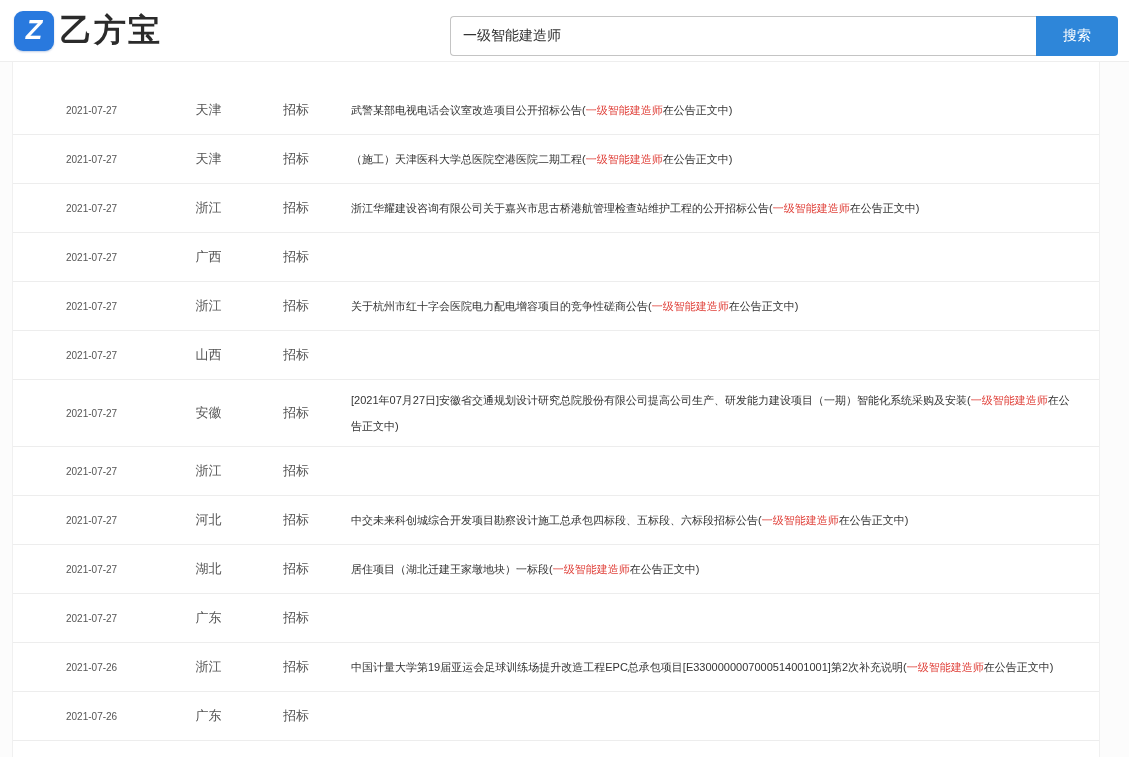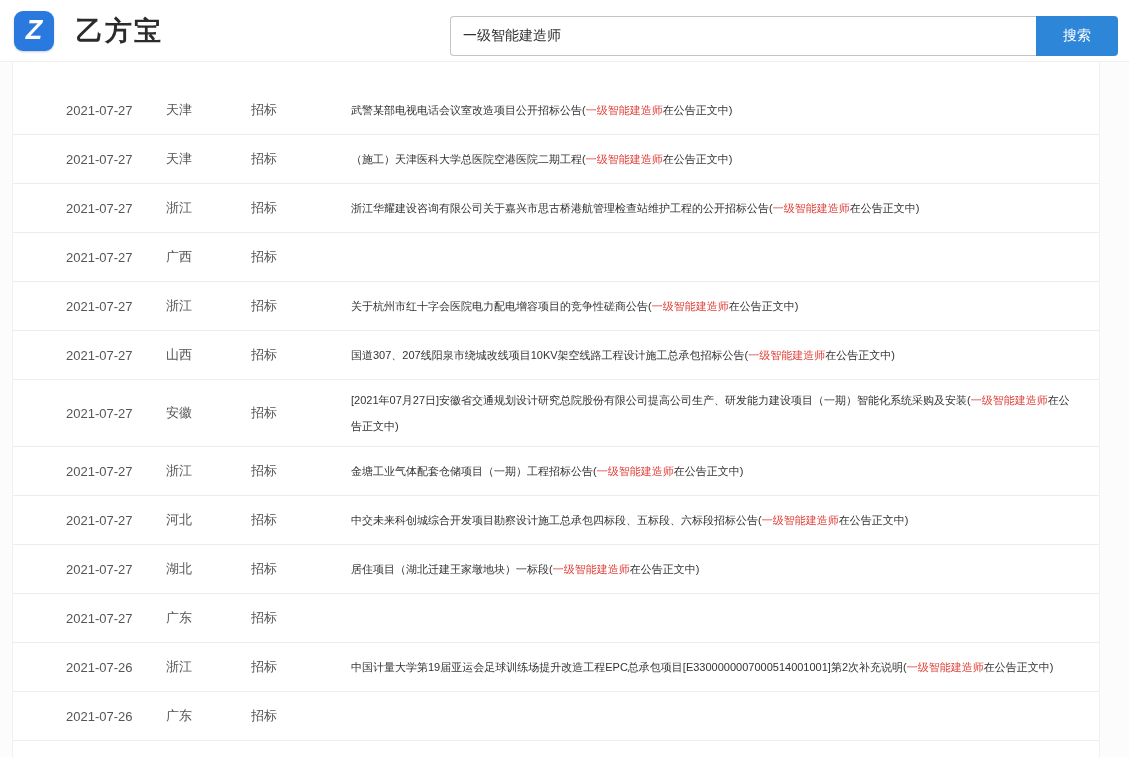--- a/index.html
+++ b/index.html
@@ -6,35 +6,35 @@
   html,body { width:1129px; height:757px; overflow:hidden; background:#fcfcfc;
               font-family:"Liberation Sans","DejaVu Sans",sans-serif; }
   
   .header { position:relative; width:1129px; height:62px; background:#ffffff;
             border-bottom:1px solid #eeeeee; display:flex; align-items:center; }
   .logo-link { display:flex; align-items:center; margin-left:14px; cursor:pointer; text-decoration:none; }
   .logo-icon { width:40px; height:40px; background:#2979de; border-radius:9px;
                display:flex; align-items:center; justify-content:center;
                color:#ffffff; font-weight:bold; font-style:italic; font-size:27px;
                box-shadow:0 1px 2px rgba(0,60,150,.25); }
-  .brand-name { margin-left:22px; font-size:27px; font-weight:bold; color:#2b2b2b; letter-spacing:2px; }
+  .brand-name { margin-left:6px; font-size:32px; font-weight:bold; color:#2b2b2b; letter-spacing:2px; }
   .search-group { position:absolute; left:450px; top:16px; display:flex; height:40px; }
   .search-input { width:586px; height:40px; border:1px solid #c4c4c4; border-right:none;
                   border-radius:4px 0 0 4px; padding:0 12px; font-size:14px; color:#333;
                   outline:none; background:#fff; font-family:inherit; }
   .search-button { width:82px; height:40px; border:none; background:#2E86D9; color:#ffffff;
                    font-size:14px; border-radius:0 4px 4px 0; cursor:pointer; font-family:Liberation Sans, sans-serif; }
   
   .card { width:1088px; margin-left:12px; background:#ffffff; min-height:695px;
           border-left:1px solid #f0f0f0; border-right:1px solid #f0f0f0; padding-top:24px; }
   .row { display:grid; grid-template-columns:100px 85px 90px 1fr;
          align-items:center; min-height:49px; padding:7px 28px 7px 53px;
          border-bottom:1px solid #ededed; }
-  .cell-date { font-size:13px; color:#555; }
-  .cell-region, .cell-type { font-size:13px; color:#555; }
+  .cell-date { font-size:10px; color:#555; }
+  .cell-region, .cell-type { font-size:13px; color:#555; text-align:center; }
   .cell-title { font-size:11px; color:#333; line-height:26px; padding-left:10px; cursor:pointer; }
   .kw { color:#e0423b; }
 </style>
 </head>
 <body>
 
 <div class="header">
   <a class="logo-link">
     <span class="logo-icon">Z</span>
     <span class="brand-name">乙方宝</span>
@@ -78,35 +78,33 @@
     <div class="cell-date">2021-07-27</div>
     <div class="cell-region">浙江</div>
     <div class="cell-type">招标</div>
     <div class="cell-title"><span>关于杭州市红十字会医院电力配电增容项目的竞争性磋商公告(</span><span class="kw">一级智能建造师</span><span>在公告正文中)</span></div>
   </div>
 
   <div class="row">
     <div class="cell-date">2021-07-27</div>
     <div class="cell-region">山西</div>
     <div class="cell-type">招标</div>
-    <div class="cell-title"><span>国道307、207线阳泉市绕城改线项目10KV架空线路工程设计施工总承包招标公告(</span><span class="kw">一级智能建造师</span><span>在公告正文中)</span></div>
   </div>
 
   <div class="row">
     <div class="cell-date">2021-07-27</div>
     <div class="cell-region">安徽</div>
     <div class="cell-type">招标</div>
     <div class="cell-title"><span>[2021年07月27日]安徽省交通规划设计研究总院股份有限公司提高公司生产、研发能力建设项目（一期）智能化系统采购及安装(</span><span class="kw">一级智能建造师</span><span>在公告正文中)</span></div>
   </div>
 
   <div class="row">
     <div class="cell-date">2021-07-27</div>
     <div class="cell-region">浙江</div>
     <div class="cell-type">招标</div>
-    <div class="cell-title"><span>金塘工业气体配套仓储项目（一期）工程招标公告(</span><span class="kw">一级智能建造师</span><span>在公告正文中)</span></div>
   </div>
 
   <div class="row">
     <div class="cell-date">2021-07-27</div>
     <div class="cell-region">河北</div>
     <div class="cell-type">招标</div>
     <div class="cell-title"><span>中交未来科创城综合开发项目勘察设计施工总承包四标段、五标段、六标段招标公告(</span><span class="kw">一级智能建造师</span><span>在公告正文中)</span></div>
   </div>
 
   <div class="row">

